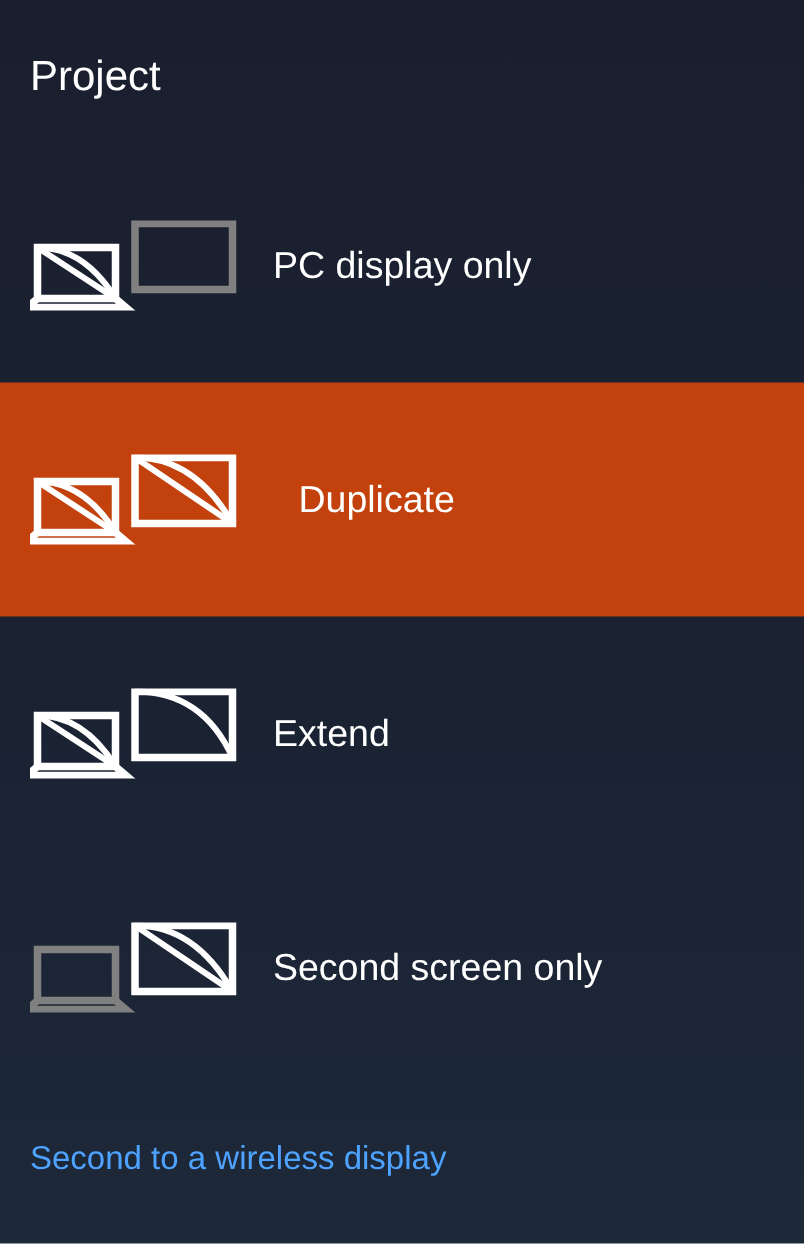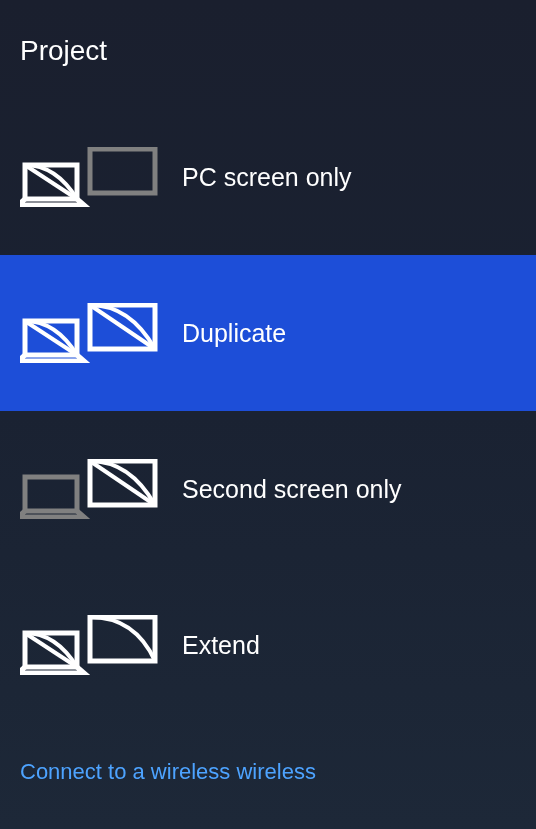--- a/index.html
+++ b/index.html
@@ -21,21 +21,22 @@
       margin-top: 32px;
     }
     .option {
       display: flex;
       align-items: center;
       height: 156px;
       padding-left: 20px;
       cursor: pointer;
     }
     .option.selected {
-      background: #1d4ed8;
+      background: #c2410c;
+      gap: 17px;
     }
     .icon-wrap {
       width: 150px;
       flex-shrink: 0;
       display: flex;
       align-items: flex-end;
       gap: 4px;
     }
     .option-label {
       font-size: 25px;
@@ -68,21 +69,21 @@
           <path d="M5 52 L-2 58 L64 58 L57 52" stroke-linejoin="miter"></path>
           <path d="M5 18 L57 52" stroke-width="4"></path>
           <path d="M5 18 Q 36 18 57 52" stroke-width="4"></path>
         </g>
 
         <g stroke="#808080" stroke-width="5" fill="none">
           <rect x="70" y="2" width="65" height="44"></rect>
         </g>
       </svg>
     </span>
-    <span class="option-label">PC screen only</span>
+    <span class="option-label">PC display only</span>
   </div>
 
   <div class="option selected">
     <span class="icon-wrap">
       <svg width="140" height="60" viewBox="0 0 140 60">
 
         <g stroke="#ffffff" stroke-width="5" fill="none">
           <rect x="5" y="18" width="52" height="34"></rect>
           <path d="M5 52 L-2 58 L64 58 L57 52"></path>
           <path d="M5 18 L57 52" stroke-width="4"></path>
@@ -96,50 +97,50 @@
         </g>
       </svg>
     </span>
     <span class="option-label">Duplicate</span>
   </div>
 
   <div class="option">
     <span class="icon-wrap">
       <svg width="140" height="60" viewBox="0 0 140 60">
 
-        <g stroke="#808080" stroke-width="5" fill="none">
-          <rect x="5" y="18" width="52" height="34"></rect>
-          <path d="M5 52 L-2 58 L64 58 L57 52"></path>
-        </g>
-
-        <g stroke="#ffffff" stroke-width="5" fill="none">
-          <rect x="70" y="2" width="65" height="44"></rect>
-          <path d="M70 2 L135 46" stroke-width="4"></path>
-          <path d="M70 2 Q 110 2 135 46" stroke-width="4"></path>
-        </g>
-      </svg>
-    </span>
-    <span class="option-label">Second screen only</span>
-  </div>
-
-  <div class="option">
-    <span class="icon-wrap">
-      <svg width="140" height="60" viewBox="0 0 140 60">
-
         <g stroke="#ffffff" stroke-width="5" fill="none">
           <rect x="5" y="18" width="52" height="34"></rect>
           <path d="M5 52 L-2 58 L64 58 L57 52"></path>
           <path d="M5 18 L57 52" stroke-width="4"></path>
           <path d="M5 18 Q 36 18 57 52" stroke-width="4"></path>
         </g>
 
         <g stroke="#ffffff" stroke-width="5" fill="none">
           <rect x="70" y="2" width="65" height="44"></rect>
           <path d="M70 2 Q 115 2 135 46" stroke-width="4"></path>
         </g>
       </svg>
     </span>
     <span class="option-label">Extend</span>
   </div>
 
+  <div class="option">
+    <span class="icon-wrap">
+      <svg width="140" height="60" viewBox="0 0 140 60">
+
+        <g stroke="#808080" stroke-width="5" fill="none">
+          <rect x="5" y="18" width="52" height="34"></rect>
+          <path d="M5 52 L-2 58 L64 58 L57 52"></path>
+        </g>
+
+        <g stroke="#ffffff" stroke-width="5" fill="none">
+          <rect x="70" y="2" width="65" height="44"></rect>
+          <path d="M70 2 L135 46" stroke-width="4"></path>
+          <path d="M70 2 Q 110 2 135 46" stroke-width="4"></path>
+        </g>
+      </svg>
+    </span>
+    <span class="option-label">Second screen only</span>
+  </div>
+
 </div>
 
-<div class="link">Connect to a wireless wireless</div>
+<div class="link">Second to a wireless display</div>
 
 </body></html>

